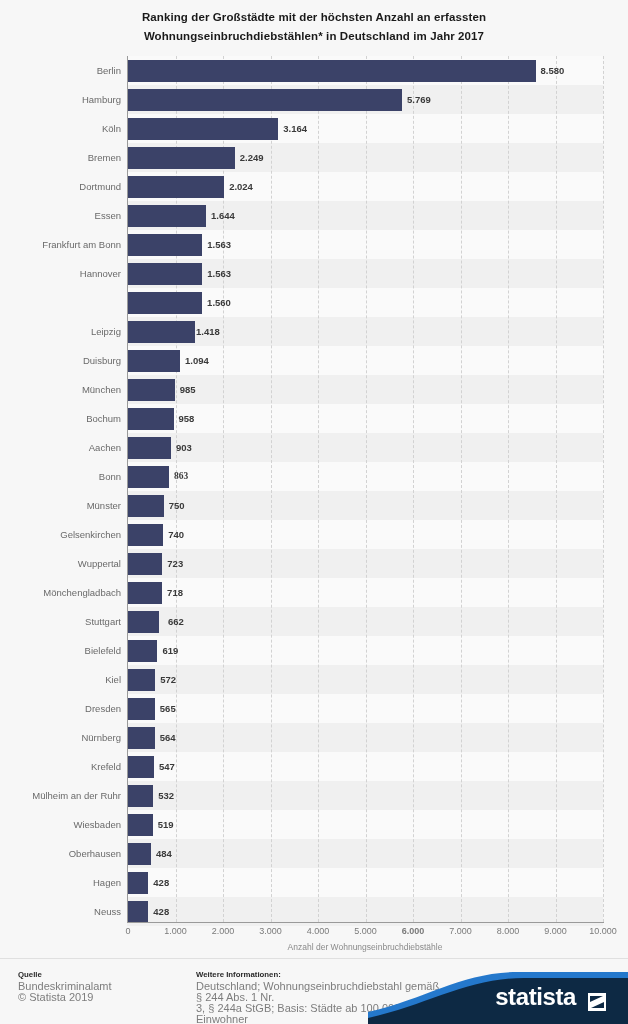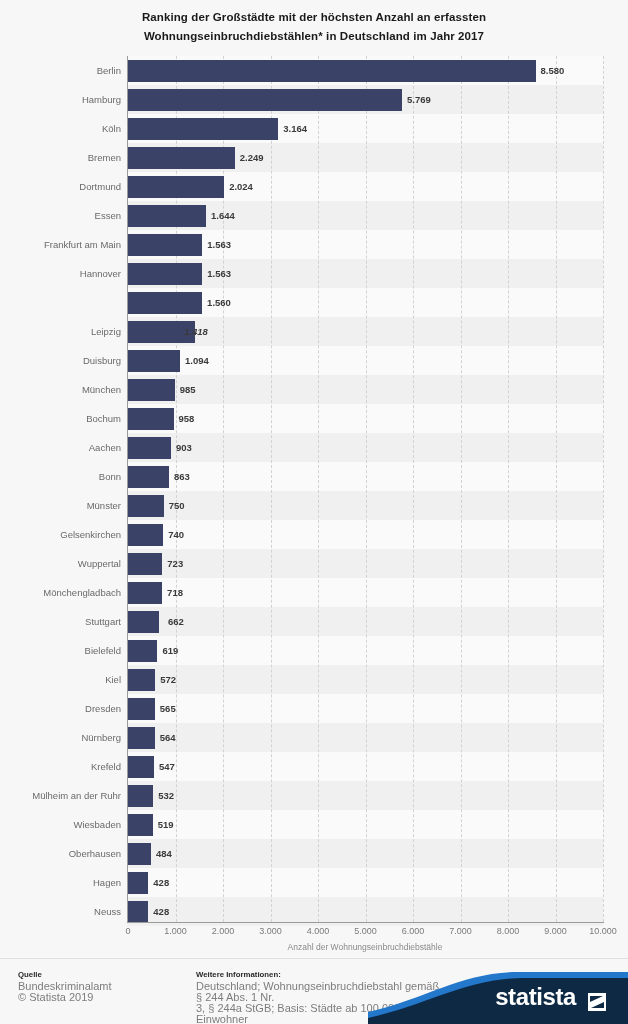--- a/index.html
+++ b/index.html
@@ -279,37 +279,37 @@
           <div class="cat-label">Dortmund</div>
           <div class="bar" style="width: 96.14px; background: rgb(59, 66, 104);"></div>
           <div class="val-label" style="left: 229.14px;">2.024</div>
         </div>
         <div class="row" style="top: 145px;">
           <div class="cat-label">Essen</div>
           <div class="bar" style="width: 78.09px; background: rgb(59, 66, 104);"></div>
           <div class="val-label" style="left: 211.09px;">1.644</div>
         </div>
         <div class="row" style="top: 174px;">
-          <div class="cat-label">Frankfurt am Main</div>
+          <div class="cat-label">Frankfurt am Bonn</div>
           <div class="bar" style="width: 74.2425px; background: rgb(59, 66, 104);"></div>
           <div class="val-label" style="left: 207.243px;">1.563</div>
         </div>
         <div class="row" style="top: 203px;">
           <div class="cat-label">Hannover</div>
           <div class="bar" style="width: 74.2425px; background: rgb(59, 66, 104);"></div>
           <div class="val-label" style="left: 207.243px;">1.563</div>
         </div>
         <div class="row" style="top: 232px;">
           <div class="bar" style="width: 74.1px; background: rgb(59, 66, 104);"></div>
           <div class="val-label" style="left: 207.1px;">1.560</div>
         </div>
         <div class="row" style="top: 261px;">
           <div class="cat-label">Leipzig</div>
           <div class="bar" style="width: 67.355px; background: rgb(59, 66, 104);"></div>
-          <div class="val-label" style="left: 184px; font-style: italic;">1.418</div>
+          <div class="val-label" style="left: 196px;">1.418</div>
         </div>
         <div class="row" style="top: 290px;">
           <div class="cat-label">Duisburg</div>
           <div class="bar" style="width: 51.965px; background: rgb(59, 66, 104);"></div>
           <div class="val-label" style="left: 184.965px;">1.094</div>
         </div>
         <div class="row" style="top: 319px;">
           <div class="cat-label">München</div>
           <div class="bar" style="width: 46.7875px; background: rgb(59, 66, 104);"></div>
           <div class="val-label" style="left: 179.787px;">985</div>
@@ -320,21 +320,21 @@
           <div class="val-label" style="left: 178.505px;">958</div>
         </div>
         <div class="row" style="top: 377px;">
           <div class="cat-label">Aachen</div>
           <div class="bar" style="width: 42.8925px; background: rgb(59, 66, 104);"></div>
           <div class="val-label" style="left: 175.892px;">903</div>
         </div>
         <div class="row" style="top: 406px;">
           <div class="cat-label">Bonn</div>
           <div class="bar" style="width: 40.9925px; background: rgb(59, 66, 104);"></div>
-          <div class="val-label" style="left: 173.993px;">863</div>
+          <div class="val-label" style="left: 173.993px; font-family: Liberation Serif, serif;">863</div>
         </div>
         <div class="row" style="top: 435px;">
           <div class="cat-label">Münster</div>
           <div class="bar" style="width: 35.625px; background: rgb(59, 66, 104);"></div>
           <div class="val-label" style="left: 168.625px;">750</div>
         </div>
         <div class="row" style="top: 464px;">
           <div class="cat-label">Gelsenkirchen</div>
           <div class="bar" style="width: 35.15px; background: rgb(59, 66, 104);"></div>
           <div class="val-label" style="left: 168.15px;">740</div>
@@ -408,21 +408,21 @@
   </div>
 
   <div class="xaxis-line"></div>
   <div id="xticks">
       <div class="xtick" style="left: 128px;">0</div>
       <div class="xtick" style="left: 175.5px;">1.000</div>
       <div class="xtick" style="left: 223px;">2.000</div>
       <div class="xtick" style="left: 270.5px;">3.000</div>
       <div class="xtick" style="left: 318px;">4.000</div>
       <div class="xtick" style="left: 365.5px;">5.000</div>
-      <div class="xtick" style="left: 413px;">6.000</div>
+      <div class="xtick" style="left: 413px; font-weight: bold;">6.000</div>
       <div class="xtick" style="left: 460.5px;">7.000</div>
       <div class="xtick" style="left: 508px;">8.000</div>
       <div class="xtick" style="left: 555.5px;">9.000</div>
       <div class="xtick" style="left: 603px;">10.000</div>
     </div>
   <div class="xtitle">Anzahl der Wohnungseinbruchdiebstähle</div>
 
   <div class="footer-sep"></div>
   <div class="footer">
     <div class="f-left">

